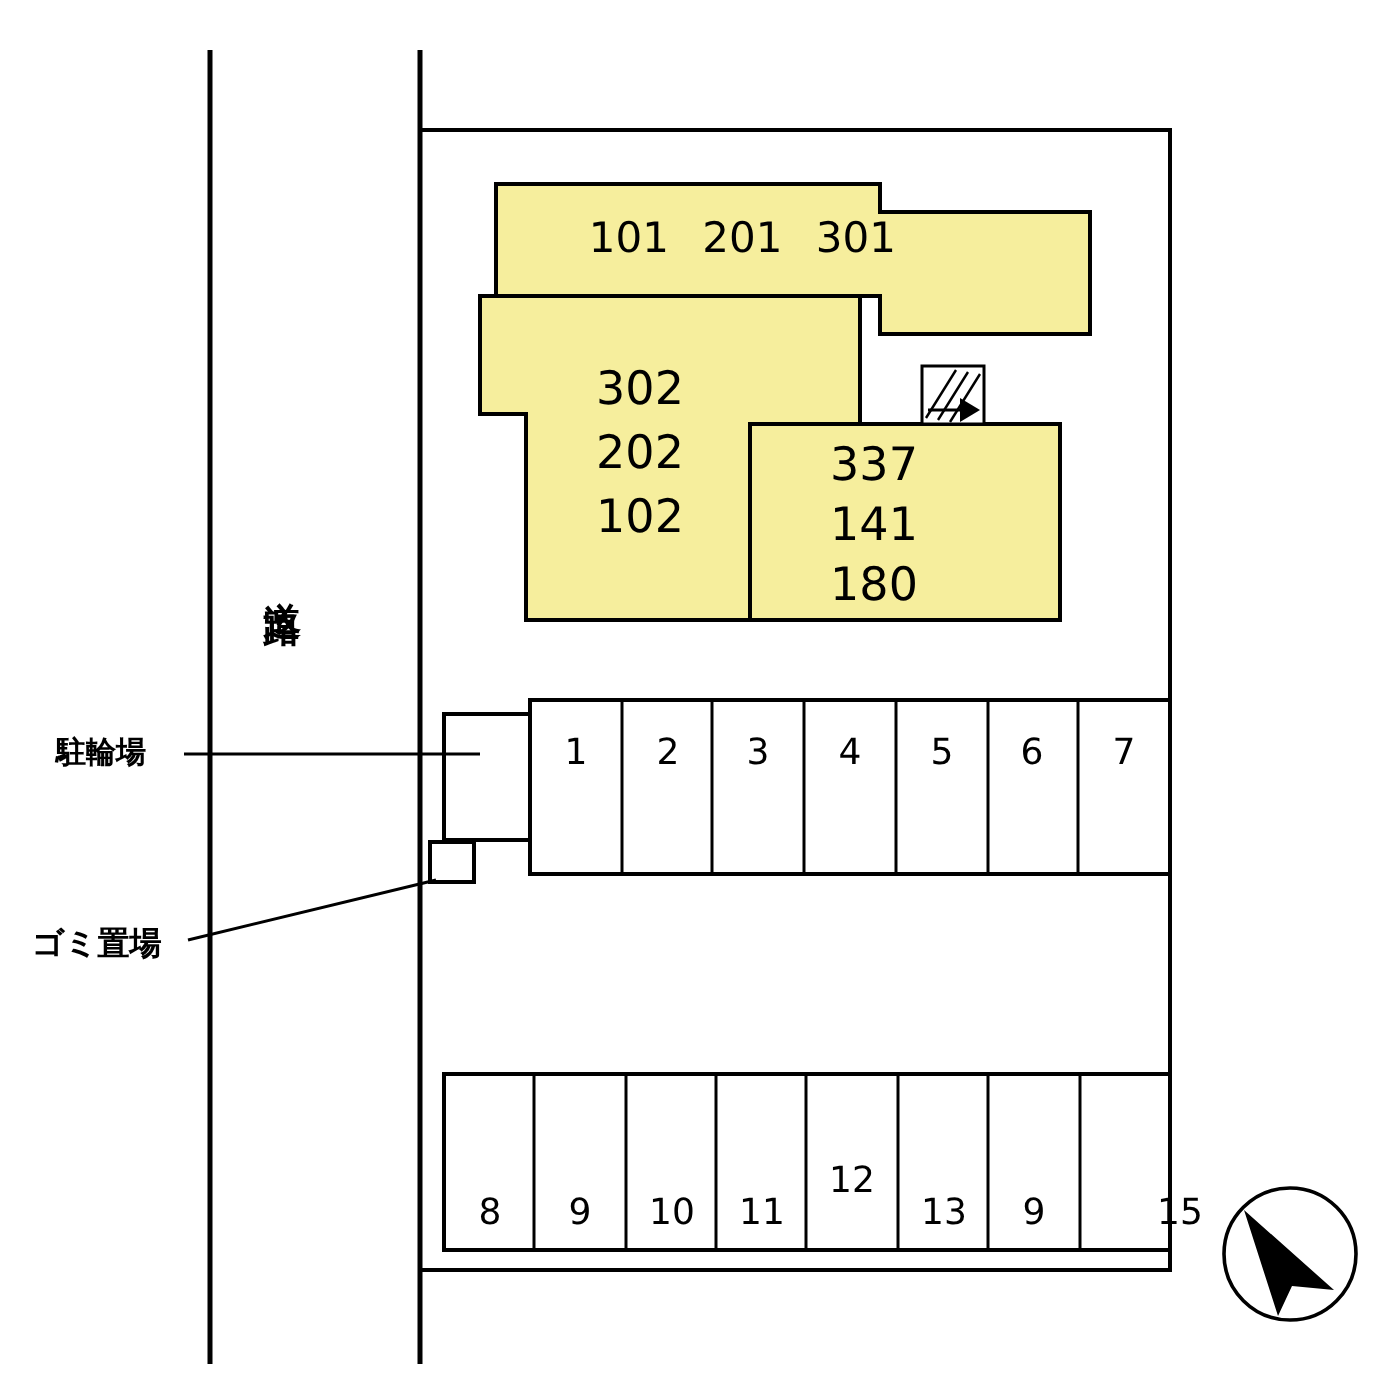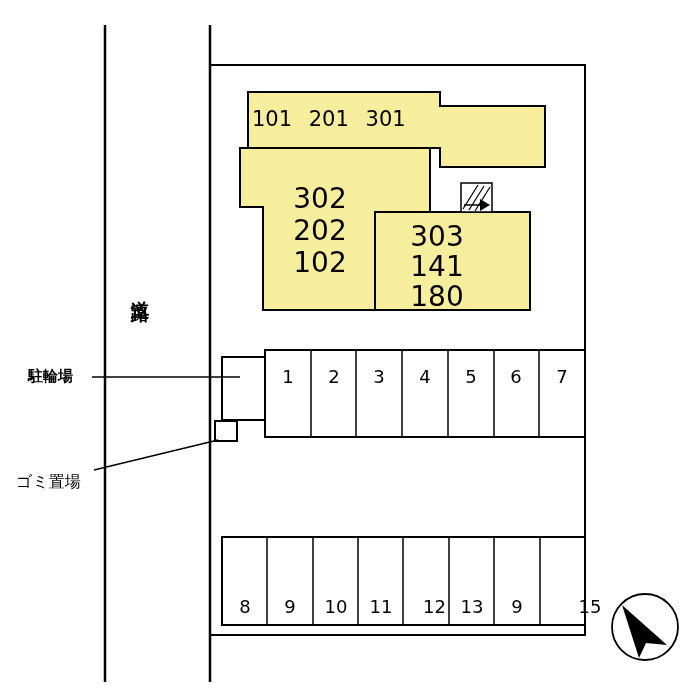--- a/index.html
+++ b/index.html
@@ -13,26 +13,26 @@
     overflow: hidden;
   }
   .canvas svg { position:absolute; left:0; top:0; }
   .label { position:absolute; color:#000; white-space:nowrap; }
   .road-label {
     left:128px; top:286px;
     writing-mode: vertical-rl;
     font-size:19px; font-weight:bold; letter-spacing:3px;
   }
   .bicycle-label { left:28px; top:367px; font-size:15px; font-weight:bold; }
-  .garbage-label { left:16px; top:472px; font-size:16px; font-weight:normal; }
+  .garbage-label { left:16px; top:462px; font-size:16px; font-weight:bold; }
   .bldg-top-label {
     left:252px; top:107px; width:196px;
-    text-align:left; font-size:21px; word-spacing:10px;
+    text-align:right; font-size:21px; word-spacing:10px;
   }
-  .unit { position:absolute; width:70px; text-align:center; font-size:28px; }
+  .unit { position:absolute; width:70px; text-align:center; font-size:23px; }
   .u-left  { left:285px; }
   .u-right { left:402px; }
   .num { position:absolute; width:40px; text-align:center; font-size:18px; }
 </style>
 </head>
 <body>
 
 <div class="canvas">
 
   <svg width="700" height="700" viewBox="0 0 700 700">
@@ -88,34 +88,34 @@
   <div class="label road-label">道路</div>
   <div class="label bicycle-label">駐輪場</div>
   <div class="label garbage-label">ゴミ置場</div>
 
   <div class="label bldg-top-label">101 201 301</div>
 
   <div class="label unit u-left" style="top:182px;">302</div>
   <div class="label unit u-left" style="top:214px;">202</div>
   <div class="label unit u-left" style="top:246px;">102</div>
 
-  <div class="label unit u-right" style="top:220px;">303</div>
+  <div class="label unit u-right" style="top:220px;">337</div>
   <div class="label unit u-right" style="top:250px;">141</div>
   <div class="label unit u-right" style="top:280px;">180</div>
 
   <div class="num" style="left:268px; top:366px;">1</div>
   <div class="num" style="left:314px; top:366px;">2</div>
   <div class="num" style="left:359px; top:366px;">3</div>
   <div class="num" style="left:405px; top:366px;">4</div>
   <div class="num" style="left:451px; top:366px;">5</div>
   <div class="num" style="left:496px; top:366px;">6</div>
   <div class="num" style="left:542px; top:366px;">7</div>
 
   <div class="num" style="left:225px; top:596px;">8</div>
   <div class="num" style="left:270px; top:596px;">9</div>
   <div class="num" style="left:316px; top:596px;">10</div>
   <div class="num" style="left:361px; top:596px;">11</div>
-  <div class="num" style="left:406px; top:596px;text-align:right;">12</div>
+  <div class="num" style="left:406px; top:580px;">12</div>
   <div class="num" style="left:452px; top:596px;">13</div>
   <div class="num" style="left:497px; top:596px;">9</div>
   <div class="num" style="left:542px; top:596px;padding-left:28px;">15</div>
 
 </div>
 
 </body></html>

